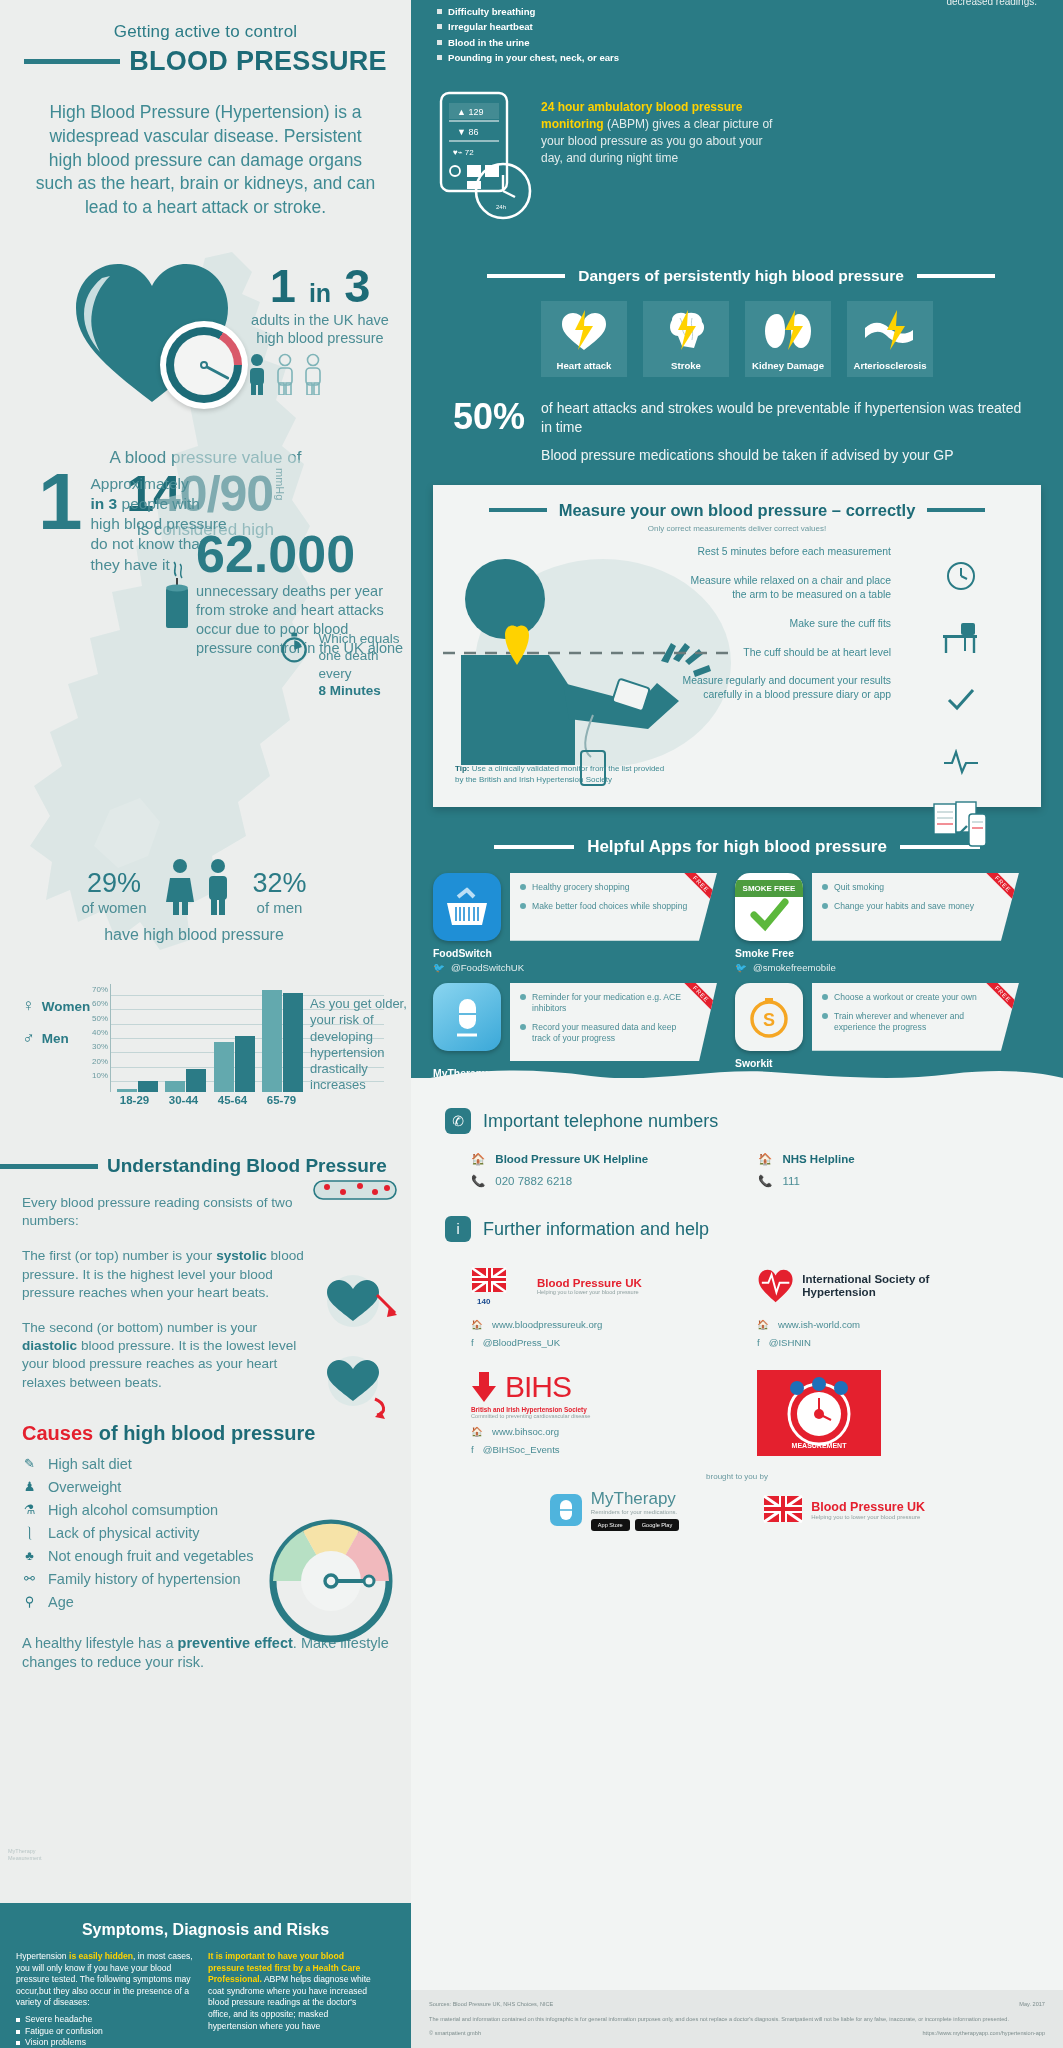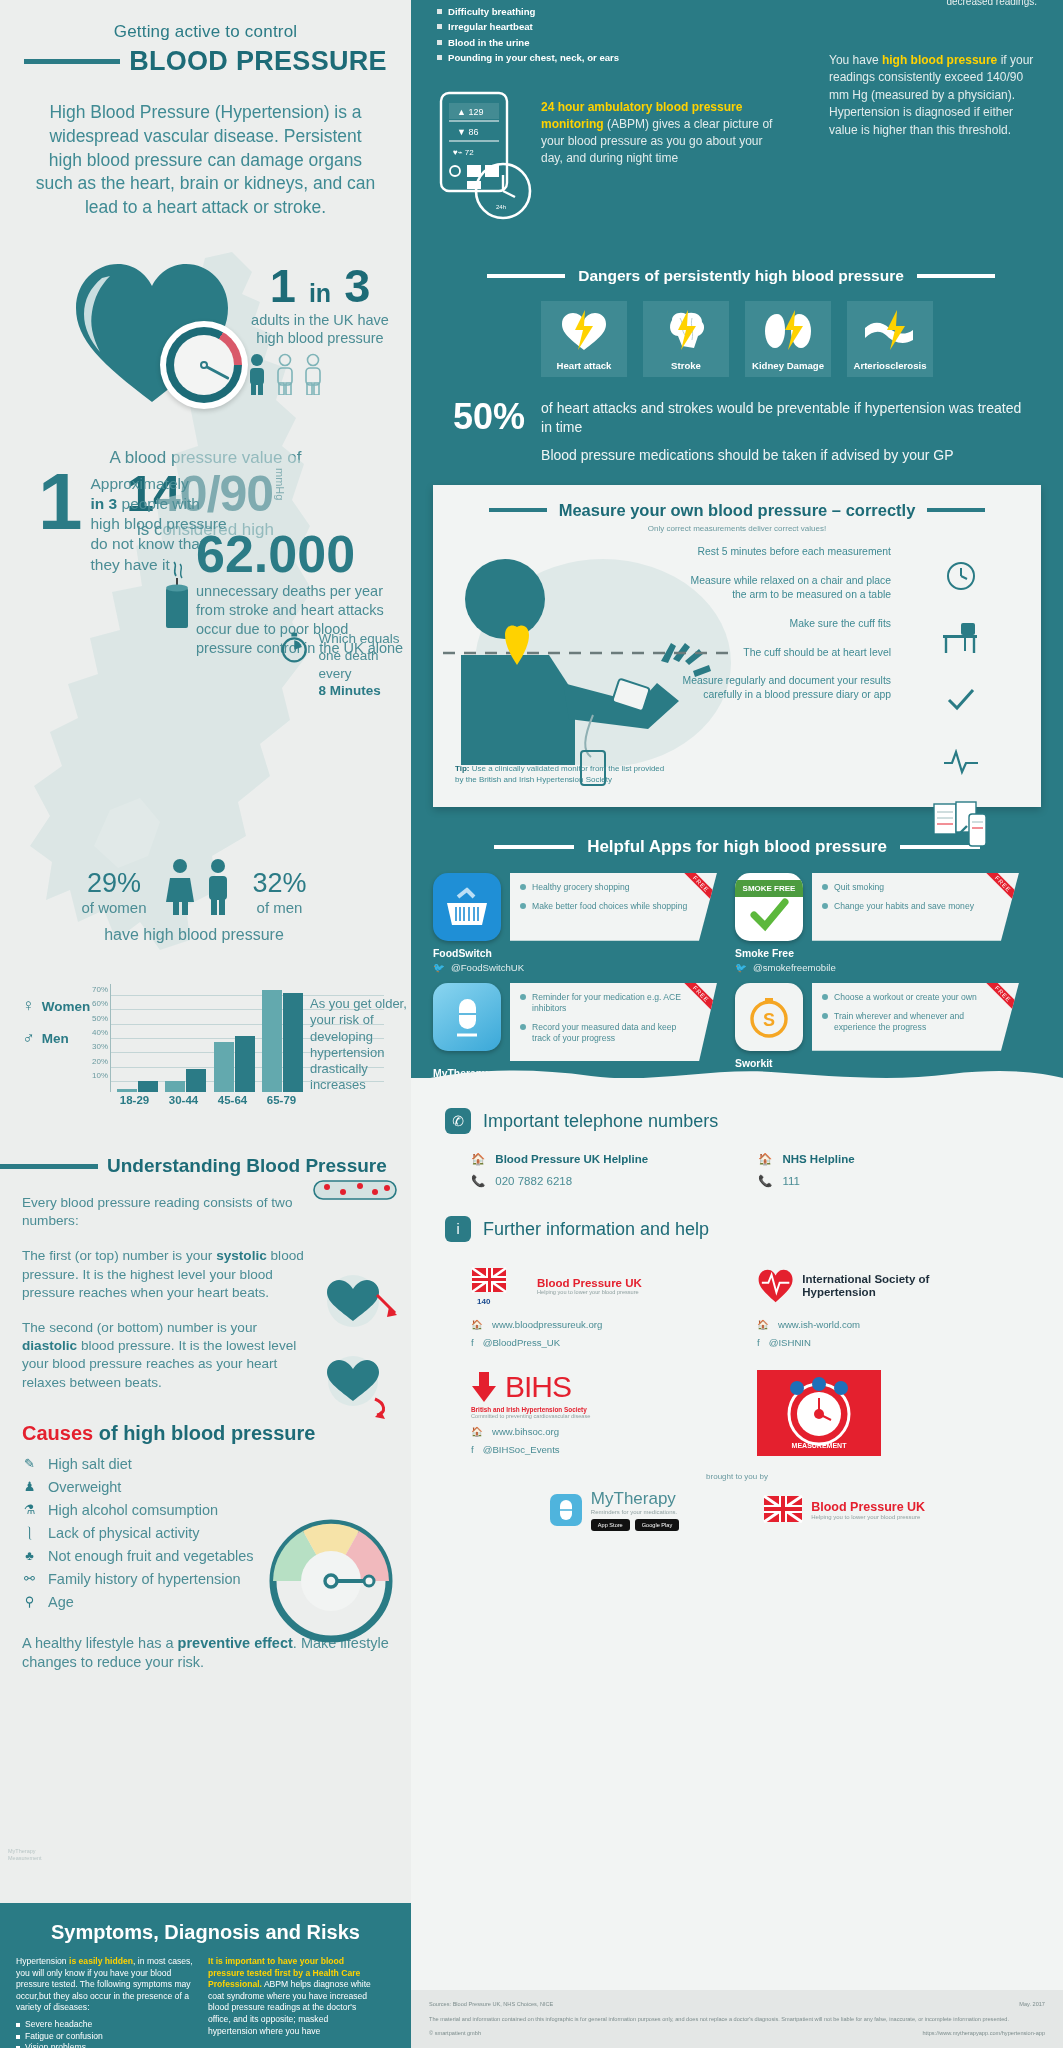--- a/index.html
+++ b/index.html
@@ -127,21 +127,21 @@
     font-size:14.5px;margin-bottom:7px;}
   .causes .ic{width:15px;text-align:center;color:#2b7b86;font-size:13px;}
   .closing{margin:24px 22px 0 22px;color:#4b8d95;font-size:14.5px;line-height:1.35;}
   .closing b{color:#2b7b86;}
 
   
   .sym-block{
     position:absolute;left:0;top:1903px;width:411px;height:145px;background:#2a7b85;
     color:#fff;padding:18px 16px 0 16px;
   }
-  .sym-block h3{text-align:center;font-size:20px;font-weight:bold;margin-bottom:12px;}
+  .sym-block h3{text-align:center;font-size:16px;font-weight:bold;margin-bottom:12px;}
   .sym-cols{display:flex;gap:14px;font-size:8.6px;line-height:1.35;}
   .sym-cols .c1{width:178px;}
   .sym-cols .c2{width:168px;color:#ffd200;}
   .sym-cols .c2 .wht{color:#fff;}
   .hl{color:#ffd200;font-weight:bold;}
   .sym-list{margin-top:5px;}
   .sym-list div{display:flex;gap:5px;align-items:flex-start;font-weight:normal;}
   .sq{width:4px;height:4px;background:#fff;margin-top:4px;flex:none;}
   .credit{position:absolute;left:8px;top:1848px;color:#b9c6c6;font-size:5.5px;line-height:1.3;}
 
@@ -589,23 +589,20 @@
             <line x1="66" y1="100" x2="66" y2="84" stroke="#fff" stroke-width="2.4"></line>
             <line x1="66" y1="100" x2="78" y2="106" stroke="#fff" stroke-width="2.4"></line>
             <text x="59" y="118" fill="#fff" font-size="6">24h</text>
           </svg>
         </div>
         <div class="txt">
           <b>24 hour ambulatory blood pressure monitoring</b><span> (ABPM) gives a clear picture of your blood pressure as you go about your day, and during night time</span>
         </div>
       </div>
 
-      <div class="you-have">
-        <span>You have </span><b>high blood pressure</b><span> if your readings consistently exceed 140/90 mm Hg (measured by a physician). Hypertension is diagnosed if either value is higher than this threshold.</span>
-      </div>
     </div>
 
     <div class="dangers-head">
       <div class="rule"></div>
       <h2>Dangers of persistently high blood pressure</h2>
       <div class="rule"></div>
     </div>
 
     <div class="danger-row">
       <div class="danger">

